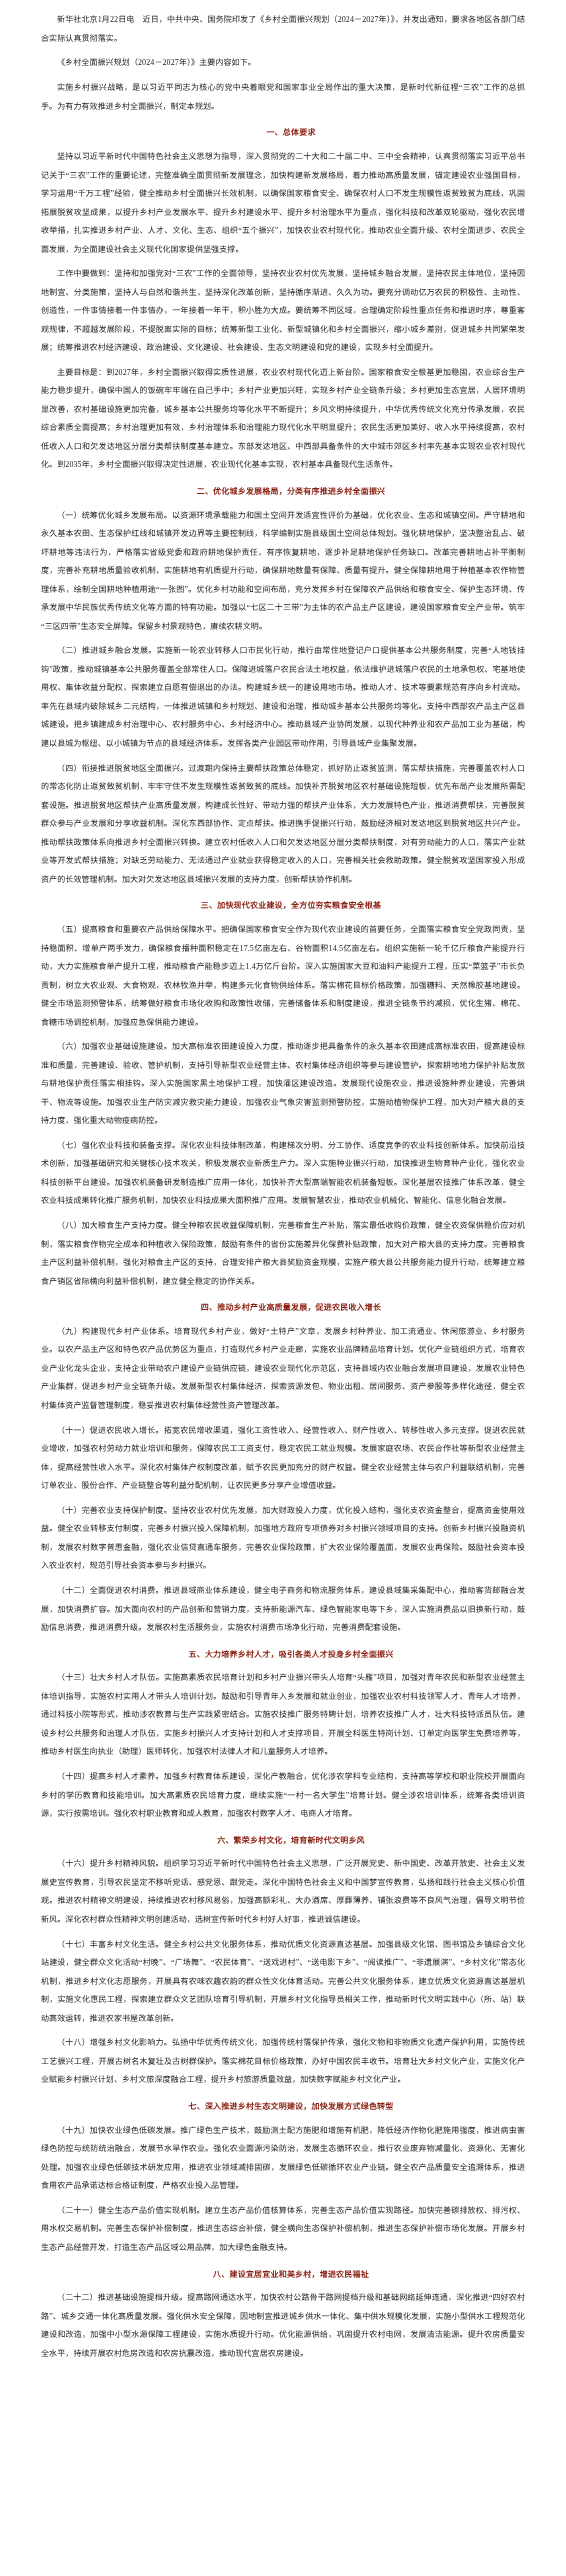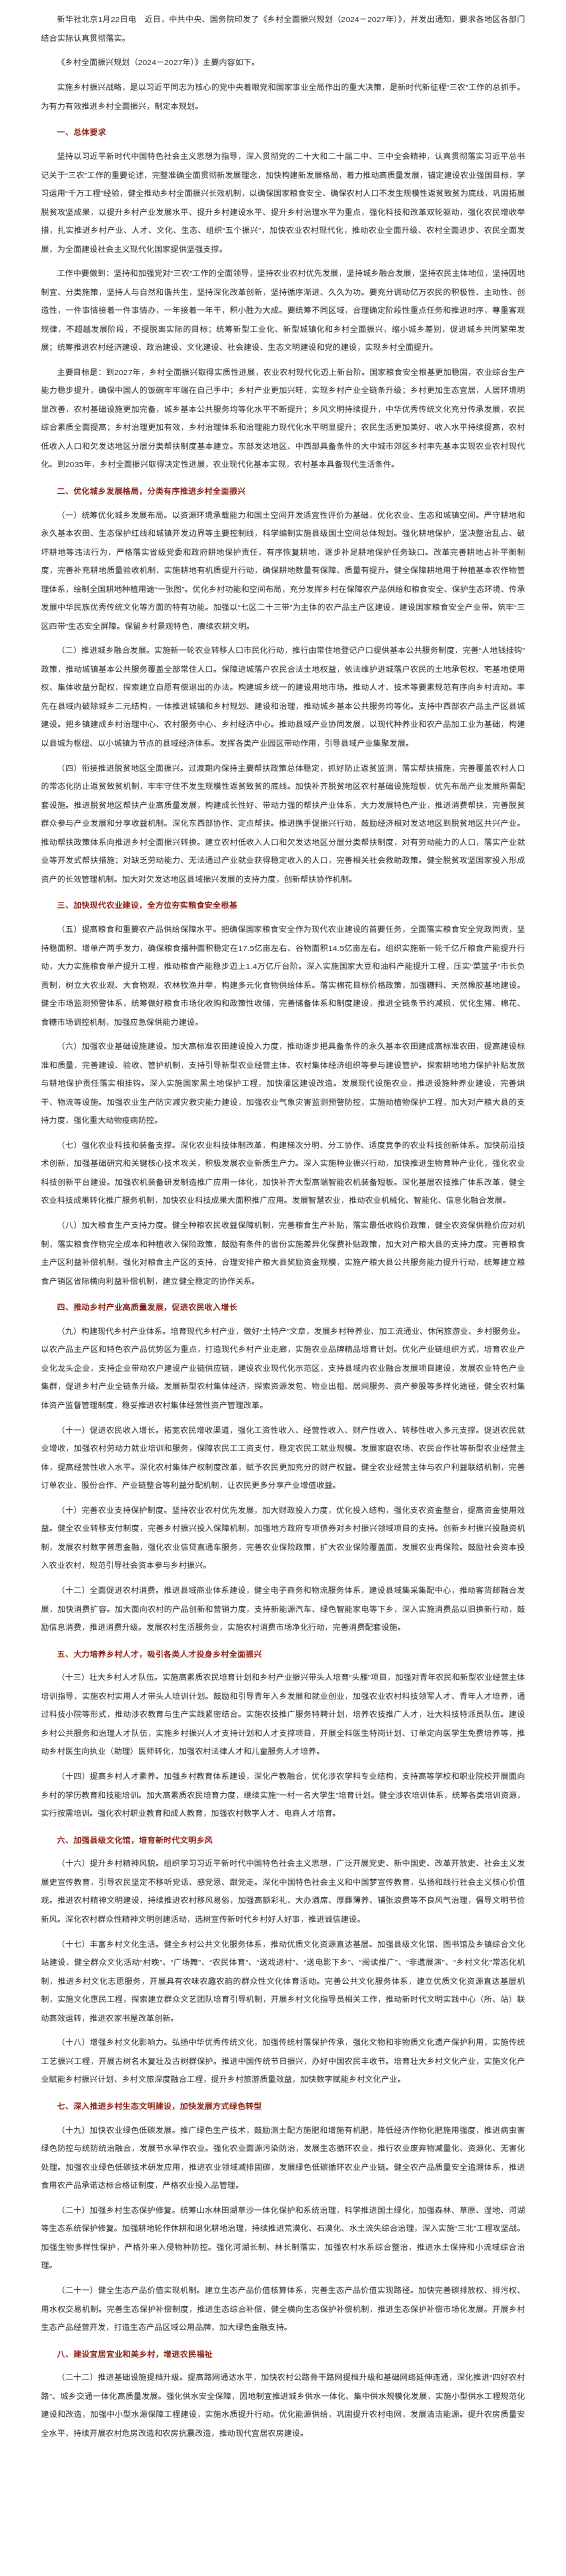--- a/index.html
+++ b/index.html
@@ -21,31 +21,32 @@
   }
   p.para {
     margin: 0 0 6.2px 0;
     font-size: 8px;
     line-height: 18.5px;
     text-align: justify;
     text-justify: inter-ideograph;
     text-indent: 2em;
     letter-spacing: 0.1px;
     color: #1a1a1a;
-    font-family: Liberation Sans, sans-serif;
+    font-family: Liberation Serif, serif;
   }
   h2.section {
     margin: 8.2px 0 5.2px 0;
     font-size: 8px;
     line-height: 18.5px;
     font-weight: bold;
     color: #8a1f11;
     text-indent: 2em;
     letter-spacing: 0.2px;
     font-family: "Liberation Serif", "DejaVu Serif", serif;
+    text-align: center;
   }
 </style>
 </head>
 <body>
 
 <div id="doc">
 
   <p class="para">新华社北京1月22日电　近日，中共中央、国务院印发了《乡村全面振兴规划（2024－2027年）》，并发出通知，要求各地区各部门结合实际认真贯彻落实。</p>
 
   <p class="para">《乡村全面振兴规划（2024－2027年）》主要内容如下。</p>
@@ -67,26 +68,25 @@
       <p class="para">（七）强化农业科技和装备支撑。深化农业科技体制改革，构建梯次分明、分工协作、适度竞争的农业科技创新体系。加快前沿技术创新，加强基础研究和关键核心技术攻关，积极发展农业新质生产力。深入实施种业振兴行动，加快推进生物育种产业化，强化农业科技创新平台建设。加强农机装备研发制造推广应用一体化，加快补齐大型高端智能农机装备短板。深化基层农技推广体系改革，健全农业科技成果转化推广服务机制，加快农业科技成果大面积推广应用。发展智慧农业，推动农业机械化、智能化、信息化融合发展。</p>
       <p class="para">（八）加大粮食生产支持力度。健全种粮农民收益保障机制，完善粮食生产补贴，落实最低收购价政策，健全农资保供稳价应对机制，落实粮食作物完全成本和种植收入保险政策，鼓励有条件的省份实施差异化保费补贴政策，加大对产粮大县的支持力度。完善粮食主产区利益补偿机制，强化对粮食主产区的支持，合理安排产粮大县奖励资金规模，实施产粮大县公共服务能力提升行动，统筹建立粮食产销区省际横向利益补偿机制，建立健全稳定的协作关系。</p>
       <h2 class="section">四、推动乡村产业高质量发展，促进农民收入增长</h2>
       <p class="para">（九）构建现代乡村产业体系。培育现代乡村产业，做好“土特产”文章，发展乡村种养业、加工流通业、休闲旅游业、乡村服务业。以农产品主产区和特色农产品优势区为重点，打造现代乡村产业走廊，实施农业品牌精品培育计划。优化产业链组织方式，培育农业产业化龙头企业，支持企业带动农户建设产业链供应链，建设农业现代化示范区，支持县域内农业融合发展项目建设，发展农业特色产业集群，促进乡村产业全链条升级。发展新型农村集体经济，探索资源发包、物业出租、居间服务、资产参股等多样化途径，健全农村集体资产监督管理制度，稳妥推进农村集体经营性资产管理改革。</p>
       <p class="para">（十一）促进农民收入增长。拓宽农民增收渠道，强化工资性收入、经营性收入、财产性收入、转移性收入多元支撑。促进农民就业增收，加强农村劳动力就业培训和服务，保障农民工工资支付，稳定农民工就业规模。发展家庭农场、农民合作社等新型农业经营主体，提高经营性收入水平。深化农村集体产权制度改革，赋予农民更加充分的财产权益。健全农业经营主体与农户利益联结机制，完善订单农业、股份合作、产业链整合等利益分配机制，让农民更多分享产业增值收益。</p>
       <p class="para">（十）完善农业支持保护制度。坚持农业农村优先发展，加大财政投入力度，优化投入结构，强化支农资金整合，提高资金使用效益。健全农业转移支付制度，完善乡村振兴投入保障机制，加强地方政府专项债券对乡村振兴领域项目的支持。创新乡村振兴投融资机制，发展农村数字普惠金融，强化农业信贷直通车服务，完善农业保险政策，扩大农业保险覆盖面，发展农业再保险。鼓励社会资本投入农业农村，规范引导社会资本参与乡村振兴。</p>
       <p class="para">（十二）全面促进农村消费。推进县域商业体系建设，健全电子商务和物流服务体系，建设县域集采集配中心，推动客货邮融合发展，加快消费扩容。加大面向农村的产品创新和营销力度，支持新能源汽车、绿色智能家电等下乡，深入实施消费品以旧换新行动，鼓励信息消费，推进消费升级。发展农村生活服务业，实施农村消费市场净化行动，完善消费配套设施。</p>
       <h2 class="section">五、大力培养乡村人才，吸引各类人才投身乡村全面振兴</h2>
       <p class="para">（十三）壮大乡村人才队伍。实施高素质农民培育计划和乡村产业振兴带头人培育“头雁”项目，加强对青年农民和新型农业经营主体培训指导，实施农村实用人才带头人培训计划。鼓励和引导青年入乡发展和就业创业，加强农业农村科技领军人才、青年人才培养，通过科技小院等形式，推动涉农教育与生产实践紧密结合。实施农技推广服务特聘计划，培养农技推广人才，壮大科技特派员队伍。建设乡村公共服务和治理人才队伍，实施乡村振兴人才支持计划和人才支撑项目，开展全科医生特岗计划、订单定向医学生免费培养等，推动乡村医生向执业（助理）医师转化，加强农村法律人才和儿童服务人才培养。</p>
       <p class="para">（十四）提高乡村人才素养。加强乡村教育体系建设，深化产教融合，优化涉农学科专业结构，支持高等学校和职业院校开展面向乡村的学历教育和技能培训。加大高素质农民培育力度，继续实施“一村一名大学生”培育计划。健全涉农培训体系，统筹各类培训资源，实行按需培训。强化农村职业教育和成人教育，加强农村数字人才、电商人才培育。</p>
-      <h2 class="section">六、加强县级文化馆，培育新时代文明乡风</h2>
+      <h2 class="section">六、繁荣乡村文化，培育新时代文明乡风</h2>
       <p class="para">（十六）提升乡村精神风貌。组织学习习近平新时代中国特色社会主义思想，广泛开展党史、新中国史、改革开放史、社会主义发展史宣传教育，引导农民坚定不移听党话、感党恩、跟党走。深化中国特色社会主义和中国梦宣传教育，弘扬和践行社会主义核心价值观。推进农村精神文明建设，持续推进农村移风易俗，加强高额彩礼、大办酒席、厚葬薄养、铺张浪费等不良风气治理，倡导文明节俭新风。深化农村群众性精神文明创建活动，选树宣传新时代乡村好人好事，推进诚信建设。</p>
       <p class="para">（十七）丰富乡村文化生活。健全乡村公共文化服务体系，推动优质文化资源直达基层。加强县级文化馆、图书馆及乡镇综合文化站建设，健全群众文化活动“村晚”、“广场舞”、“农民体育”、“送戏进村”、“送电影下乡”、“阅读推广”、“非遗展演”、“乡村文化”常态化机制，推进乡村文化志愿服务，开展具有农味农趣农韵的群众性文化体育活动。完善公共文化服务体系，建立优质文化资源直达基层机制，实施文化惠民工程，探索建立群众文艺团队培育引导机制，开展乡村文化指导员相关工作，推动新时代文明实践中心（所、站）联动高效运转，推进农家书屋改革创新。</p>
-      <p class="para">（十八）增强乡村文化影响力。弘扬中华优秀传统文化，加强传统村落保护传承，强化文物和非物质文化遗产保护利用，实施传统工艺振兴工程，开展古树名木复壮及古树群保护。推进中国传统节日振兴，办好中国农民丰收节。培育壮大乡村文化产业，实施文化产业赋能乡村振兴计划、乡村文旅深度融合工程，提升乡村旅游质量效益，加快数字赋能乡村文化产业。</p>
+      <p class="para">（十八）增强乡村文化影响力。弘扬中华优秀传统文化，加强传统村落保护传承，强化文物和非物质文化遗产保护利用，实施传统工艺振兴工程，开展古树名木复壮及古树群保护。落实棉花目标价格政策，办好中国农民丰收节。培育壮大乡村文化产业，实施文化产业赋能乡村振兴计划、乡村文旅深度融合工程，提升乡村旅游质量效益，加快数字赋能乡村文化产业。</p>
       <h2 class="section">七、深入推进乡村生态文明建设，加快发展方式绿色转型</h2>
       <p class="para">（十九）加快农业绿色低碳发展。推广绿色生产技术，鼓励测土配方施肥和增施有机肥，降低经济作物化肥施用强度，推进病虫害绿色防控与统防统治融合，发展节水旱作农业。强化农业面源污染防治，发展生态循环农业，推行农业废弃物减量化、资源化、无害化处理。加强农业绿色低碳技术研发应用，推进农业领域减排固碳，发展绿色低碳循环农业产业链。健全农产品质量安全追溯体系，推进食用农产品承诺达标合格证制度，严格农业投入品管理。</p>
-      <p class="para">（二十）加强乡村生态保护修复。统筹山水林田湖草沙一体化保护和系统治理，科学推进国土绿化，加强森林、草原、湿地、河湖等生态系统保护修复。加强耕地轮作休耕和退化耕地治理，持续推进荒漠化、石漠化、水土流失综合治理，深入实施“三北”工程攻坚战。加强生物多样性保护，严格外来入侵物种防控。强化河湖长制、林长制落实，加强农村水系综合整治，推进水土保持和小流域综合治理。</p>
       <p class="para">（二十一）健全生态产品价值实现机制。建立生态产品价值核算体系，完善生态产品价值实现路径。加快完善碳排放权、排污权、用水权交易机制。完善生态保护补偿制度，推进生态综合补偿，健全横向生态保护补偿机制，推进生态保护补偿市场化发展。开展乡村生态产品经营开发，打造生态产品区域公用品牌，加大绿色金融支持。</p>
       <h2 class="section">八、建设宜居宜业和美乡村，增进农民福祉</h2>
       <p class="para">（二十二）推进基础设施提档升级。提高路网通达水平，加快农村公路骨干路网提档升级和基础网络延伸连通，深化推进“四好农村路”、城乡交通一体化高质量发展。强化供水安全保障，因地制宜推进城乡供水一体化、集中供水规模化发展，实施小型供水工程规范化建设和改造，加强中小型水源保障工程建设，实施水质提升行动。优化能源供给，巩固提升农村电网，发展清洁能源。提升农房质量安全水平，持续开展农村危房改造和农房抗震改造，推动现代宜居农房建设。</p>
     </div>
 
 </div>
 
 
 </body></html>

